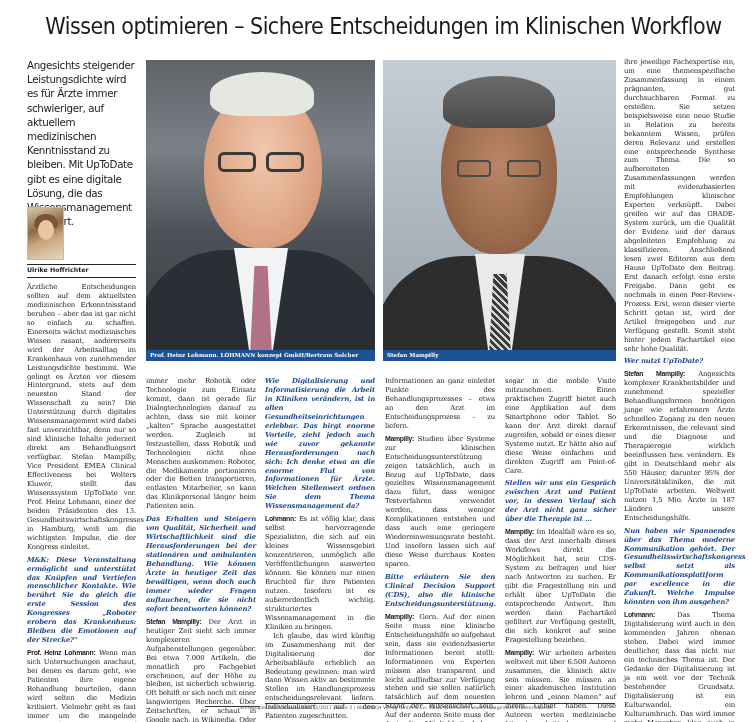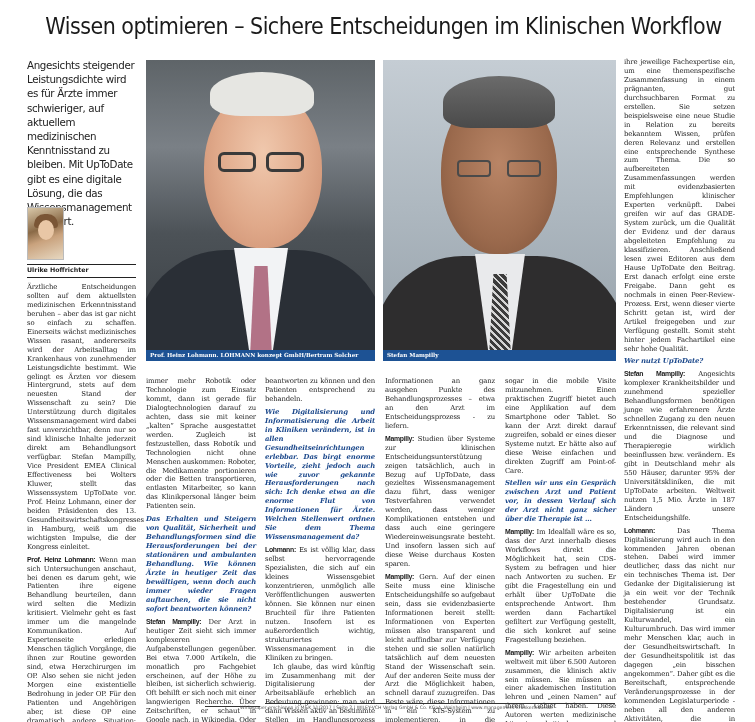--- a/index.html
+++ b/index.html
@@ -129,47 +129,49 @@
   <div class="p2-hair"></div>
   <div class="p2-glasses">
       <span style="left:0"></span>
       <span style="left:50px"></span>
     </div>
 </div>
 <div class="caption cap-2">Stefan Mampilly</div>
 
 <div class="col" id="col1" style="left:27px; top:283px; width:109px;">
     <p>Ärztliche Entscheidungen sollten auf dem aktuellsten medizinischen Erkenntnisstand beruhen – aber das ist gar nicht so einfach zu schaffen. Einerseits wächst medizinisches Wissen rasant, andererseits wird der Arbeitsalltag im Krankenhaus von zunehmender Leistungsdichte bestimmt. Wie gelingt es Ärzten vor diesem Hintergrund, stets auf dem neuesten Stand der Wissenschaft zu sein? Die Unterstützung durch digitales Wissensmanagement wird dabei fast unverzichtbar, denn nur so sind klinische Inhalte jederzeit direkt am Behandlungsort verfügbar. Stefan Mampilly, Vice President EMEA Clinical Effectiveness bei Wolters Kluwer, stellt das Wissenssystem UpToDate vor. Prof. Heinz Lohmann, einer der beiden Präsidenten des 13. Gesundheitswirtschaftskongresses in Hamburg, weiß um die wichtigsten Impulse, die der Kongress einleitet.</p>
+    <p class="q gap">M&amp;K: Diese Veranstaltung ermöglicht und unterstützt das Knüpfen und Vertiefen menschlicher Kontakte. Wie berührt Sie da gleich die erste Session des Kongresses „Roboter erobern das Krankenhaus: Bleiben die Emotionen auf der Strecke?“</p>
     <p class="gap"><b>Prof. Heinz Lohmann:</b> Wenn man sich Untersuchungen anschaut, bei denen es darum geht, wie Patienten ihre eigene Behandlung beurteilen, dann wird selten die Medizin kritisiert. Vielmehr geht es fast immer um die mangelnde Kommunikation. Auf Expertenseite erledigen Menschen täglich Vorgänge, die ihnen zur Routine geworden sind, etwa Herzchirurgen im OP. Also sehen sie nicht jeden Morgen eine existentielle Bedrohung in jeder OP. Für den Patienten und Angehörigen aber, ist diese OP eine dramatisch andere Situation: Darüber müssen sich Mitarbeiter immer wieder klar werden und eine entsprechende Sprache wählen. Wenn man</p>
   </div>
 <div class="col" id="col2" style="left:146px; top:377px; width:110px;">
     <p>immer mehr Robotik oder Technologie zum Einsatz kommt, dann ist gerade für Dialogtechnologien darauf zu achten, dass sie mit keiner „kalten“ Sprache ausgestattet werden. Zugleich ist festzustellen, dass Robotik und Technologien nicht ohne Menschen auskommen: Roboter, die Medikamente portionieren oder die Betten transportieren, entlasten Mitarbeiter, so kann das Klinikpersonal länger beim Patienten sein.</p>
-    <p class="q gap">Das Erhalten und Steigern von Qualität, Sicherheit und Behandlungsformen sind die Herausforderungen bei der stationären und ambulanten Behandlung. Wie können Ärzte in heutiger Zeit das bewältigen, wenn doch auch immer wieder Fragen auftauchen, die sie nicht sofort beantworten können?</p>
+    <p class="q gap">Das Erhalten und Steigern von Qualität, Sicherheit und Wirtschaftlichkeit sind die Herausforderungen bei der stationären und ambulanten Behandlung. Wie können Ärzte in heutiger Zeit das bewältigen, wenn doch auch immer wieder Fragen auftauchen, die sie nicht sofort beantworten können?</p>
     <p class="gap"><b>Stefan Mampilly:</b> Der Arzt in heutiger Zeit sieht sich immer komplexeren Aufgabenstellungen gegenüber. Bei etwa 7.000 Artikeln, die monatlich pro Fachgebiet erscheinen, auf der Höhe zu bleiben, ist sicherlich schwierig. Oft behilft er sich noch mit einer langwierigen Recherche. Über Zeitschriften, er schaut in Google nach, in Wikipedia. Oder er fragt einen Kollegen – wenn dieser dann zufällig Zeit hat. Durch die klinische Entscheidungsunterstützung einer Wissensressource wie UpToDate erhält er die Möglichkeit, eine medizinische Fragestellung in kürzester Zeit evidenzbasiert</p>
   </div>
 <div class="col" id="col3" style="left:265px; top:377px; width:110px;">
-    <p>beantworten zu können und den Patienten entsprechend zu behandeln.</p>
     <p class="q gap">Wie Digitalisierung und Informatisierung die Arbeit in Kliniken verändern, ist in allen Gesundheitseinrichtungen erlebbar. Das birgt enorme Vorteile, zieht jedoch auch wie zuvor gekannte Herausforderungen nach sich: Ich denke etwa an die enorme Flut von Informationen für Ärzte. Welchen Stellenwert ordnen Sie dem Thema Wissensmanagement da?</p>
     <p class="gap"><b>Lohmann:</b> Es ist völlig klar, dass selbst hervorragende Spezialisten, die sich auf ein kleines Wissensgebiet konzentrieren, unmöglich alle Veröffentlichungen auswerten können. Sie können nur einen Bruchteil für ihre Patienten nutzen. Insofern ist es außerordentlich wichtig, strukturiertes Wissensmanagement in die Kliniken zu bringen.</p>
     <p class="indent">Ich glaube, das wird künftig im Zusammenhang mit der Digitalisierung der Arbeitsabläufe erheblich an Bedeutung gewinnen: man wird dann Wissen aktiv an bestimmte Stellen im Handlungsprozess entscheidungsrelevant liefern. Individualisiert auf den Patienten zugeschnitten.</p>
   </div>
 <div class="col" id="col4" style="left:385px; top:377px; width:110px;">
-    <p>Informationen an ganz ausgehen Punkte des Behandlungsprozesses – etwa an den Arzt im Entscheidungsprozess - zu liefern.</p>
+    <p>Informationen an ganz einleitet Punkte des Behandlungsprozesses – etwa an den Arzt im Entscheidungsprozess - zu liefern.</p>
     <p class="gap"><b>Mampilly:</b> Studien über Systeme zur klinischen Entscheidungsunterstützung zeigen tatsächlich, auch in Bezug auf UpToDate, dass gezieltes Wissensmanagement dazu führt, dass weniger Testverfahren verwendet werden, dass weniger Komplikationen entstehen und dass auch eine geringere Wiedereinweisungsrate besteht. Und insofern lassen sich auf diese Weise durchaus Kosten sparen.</p>
+    <p class="q gap">Bitte erläutern Sie den Clinical Decision Support (CDS), also die klinische Entscheidungsunterstützung.</p>
     <p class="gap"><b>Mampilly:</b> Gern. Auf der einen Seite muss eine klinische Entscheidungshilfe so aufgebaut sein, dass sie evidenzbasierte Informationen bereit stellt: Informationen von Experten müssen also transparent und leicht auffindbar zur Verfügung stehen und sie sollen natürlich tatsächlich auf dem neuesten Stand der Wissenschaft sein. Auf der anderen Seite muss der Arzt die Möglichkeit haben, schnell darauf zuzugreifen. Das Beste wäre, diese Informationen in ein KIS-System zu implementieren, in die elektronische Patientenakte oder vielleicht</p>
   </div>
 <div class="col" id="col5" style="left:505px; top:377px; width:111px;">
     <p>sogar in die mobile Visite mitzunehmen. Einen praktischen Zugriff bietet auch eine Applikation auf dem Smartphone oder Tablet. So kann der Arzt direkt darauf zugreifen, sobald er eines dieser Systeme nutzt. Er hätte also auf diese Weise einfachen und direkten Zugriff am Point-of-Care.</p>
     <p class="q gap">Stellen wir uns ein Gespräch zwischen Arzt und Patient vor, in dessen Verlauf sich der Arzt nicht ganz sicher über die Therapie ist …</p>
     <p class="gap"><b>Mampilly:</b> Im Idealfall wäre es so, dass der Arzt innerhalb dieses Workflows direkt die Möglichkeit hat, sein CDS-System zu befragen und hier nach Antworten zu suchen. Er gibt die Fragestellung ein und erhält über UpToDate die entsprechende Antwort. Ihm werden dann Fachartikel gefiltert zur Verfügung gestellt, die sich konkret auf seine Fragestellung beziehen.</p>
     <p class="gap"><b>Mampilly:</b> Wir arbeiten arbeiten weltweit mit über 6.500 Autoren zusammen, die klinisch aktiv sein müssen. Sie müssen an einer akademischen Institution lehren und „einen Namen“ auf ihrem Gebiet haben. Diese Autoren werten medizinische Literatur kritisch aus und bringen dabei</p>
   </div>
 <div class="col" id="col6" style="left:624px; top:58px; width:111px;">
     <p>ihre jeweilige Fachexpertise ein, um eine themenspezifische Zusammenfassung in einem prägnanten, gut durchsuchbaren Format zu erstellen. Sie setzen beispielsweise eine neue Studie in Relation zu bereits bekanntem Wissen, prüfen deren Relevanz und erstellen eine entsprechende Synthese zum Thema. Die so aufbereiteten Zusammenfassungen werden mit evidenzbasierten Empfehlungen klinischer Experten verknüpft. Dabei greifen wir auf das GRADE-System zurück, um die Qualität der Evidenz und der daraus abgeleiteten Empfehlung zu klassifizieren. Anschließend lesen zwei Editoren aus dem Hause UpToDate den Beitrag. Erst danach erfolgt eine erste Freigabe. Dann geht es nochmals in einen Peer-Review-Prozess. Erst, wenn dieser vierte Schritt getan ist, wird der Artikel freigegeben und zur Verfügung gestellt. Somit steht hinter jedem Fachartikel eine sehr hohe Qualität.</p>
     <p class="q gap">Wer nutzt UpToDate?</p>
     <p class="gap"><b>Stefan Mampilly:</b> Angesichts komplexer Krankheitsbilder und zunehmend spezieller Behandlungsformen benötigen junge wie erfahrenere Ärzte schnellen Zugang zu den neuen Erkenntnissen, die relevant sind und die Diagnose und Therapieregie wirklich beeinflussen bzw. verändern. Es gibt in Deutschland mehr als 550 Häuser, darunter 95% der Universitätskliniken, die mit UpToDate arbeiten. Weltweit nutzen 1,5 Mio. Ärzte in 187 Ländern unsere Entscheidungshilfe.</p>
+    <p class="q gap">Nun haben wir Spannendes über das Thema moderne Kommunikation gehört. Der Gesundheitswirtschaftskongress selbst setzt als Kommunikationsplattform par excellence in die Zukunft. Welche Impulse könnten von ihm ausgehen?</p>
     <p class="gap"><b>Lohmann:</b> Das Thema Digitalisierung wird auch in den kommenden Jahren obenan stehen. Dabei wird immer deutlicher, dass das nicht nur ein technisches Thema ist. Der Gedanke der Digitalisierung ist ja ein weit vor der Technik bestehender Grundsatz. Digitalisierung ist ein Kulturwandel, ein Kulturumbruch. Das wird immer mehr Menschen klar, auch in der Gesundheitswirtschaft. In der Gesundheitspolitik ist das dagegen „ein bisschen angekommen“. Daher gibt es die Bereitschaft, entsprechende Veränderungsprozesse in der kommenden Legislaturperiode - neben all den anderen Aktivitäten, die in Krankenhäusern ablaufen - mit einer finanziellen Initiative zu fördern. Dieser Impuls ist notwendig, damit die Branche vorankommt. Also nochmals: Geld allein wird diesen tiefgreifenden Wandel nicht lösen, sondern es muss die Bereitschaft erzeugt werden, vom Schaufler-Arbeiten zum Anders-Arbeiten zu kommen.</p>
   </div>
 
 <div class="short-rule" style="left:205px; top:706px; width:55px;"></div>
 <div class="short-rule" style="left:265px; top:703px; width:350px;"></div>
 
 <div class="footer">Whitepaper erschienen in M&amp;K 11/2017 | Seite 2 | WILEY-VCH Verlag GmbH &amp; Co. KGaA, Weinheim | www.management-krankenhaus.de</div>
 
 </body></html>

